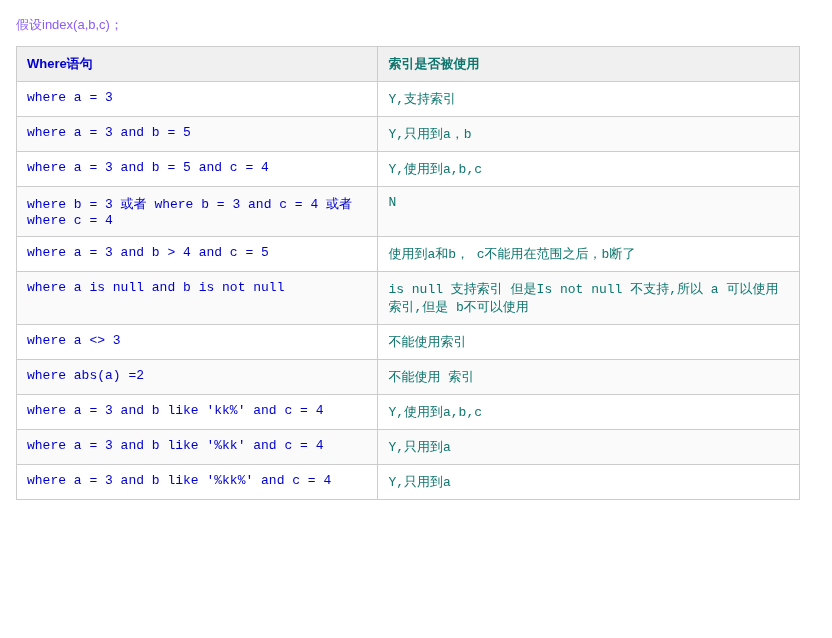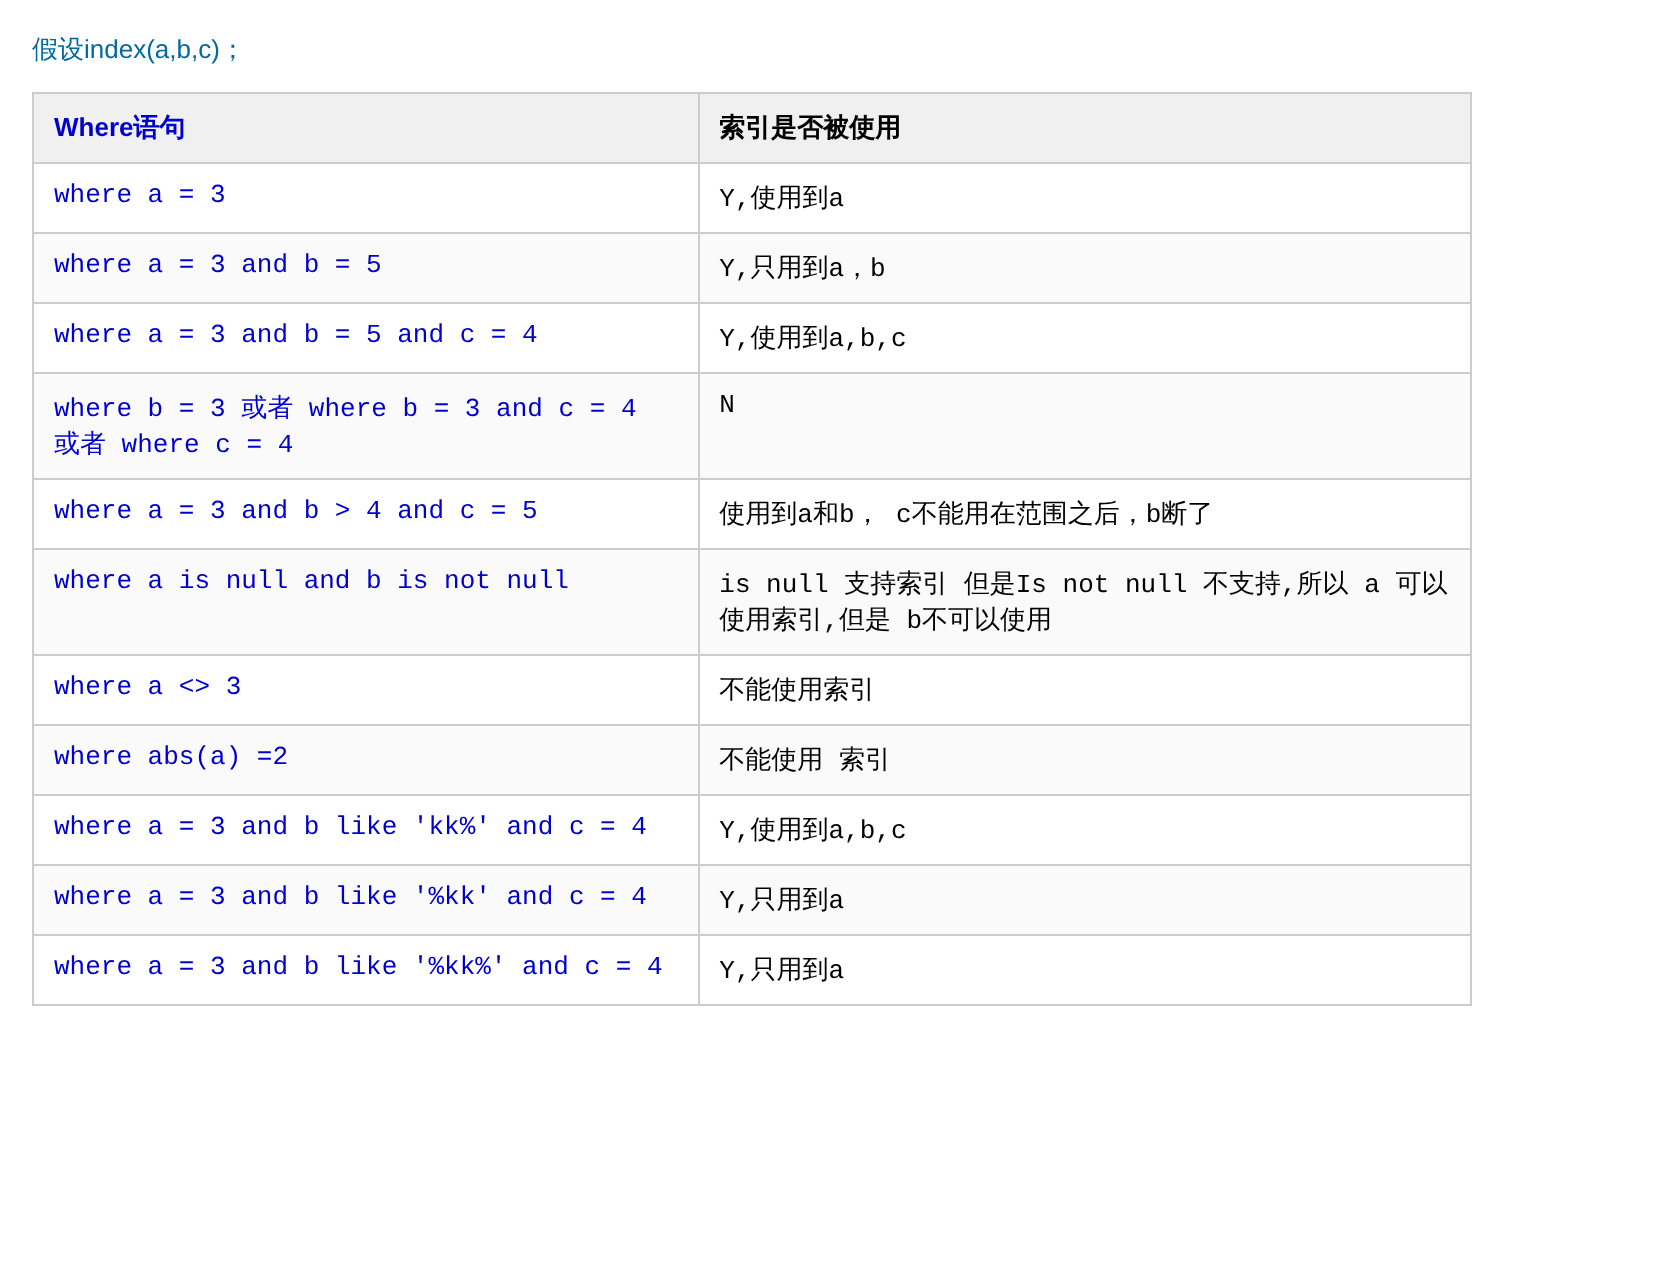--- a/index.html
+++ b/index.html
@@ -9,25 +9,25 @@
       background: #fff;
       color: #333;
       padding: 16px;
     }
     .header-text {
       font-size: 13px;
       color: #333;
       margin-bottom: 12px;
     }
     .header-text span {
-      color: #0369a1;
+      color: #8b5cf6;
     }
     table {
       border-collapse: collapse;
-      width: 720px;
+      width: 784px;
       border: 1px solid #ccc;
     }
     th {
       background: #f0f0f0;
       border: 1px solid #ccc;
       padding: 8px 10px;
       text-align: left;
       font-weight: bold;
       font-size: 13px;
     }
@@ -43,21 +43,21 @@
     }
     tr:nth-child(odd) td {
       background: #fff;
     }
     .where-col {
       width: 360px;
       color: #0000cc;
     }
     .index-col {
       width: 420px;
-      color: #000000;
+      color: #0f766e;
     }
   </style>
 </head>
 <body>
 
 <div class="header-text">
   <span>假设index(a,b,c)；</span>
 </div>
 
 <table>
@@ -67,21 +67,21 @@
         <span>Where语句</span>
       </th>
       <th class="index-col">
         <span>索引是否被使用</span>
       </th>
     </tr>
   </thead>
   <tbody id="table-body">
   <tr>
         <td class="where-col">where a = 3</td>
-        <td class="index-col">Y,使用到a</td>
+        <td class="index-col">Y,支持索引</td>
       </tr>
       <tr>
         <td class="where-col">where a = 3 and b = 5</td>
         <td class="index-col">Y,只用到a，b</td>
       </tr>
       <tr>
         <td class="where-col">where a = 3 and b = 5 and c = 4</td>
         <td class="index-col">Y,使用到a,b,c</td>
       </tr>
       <tr>

